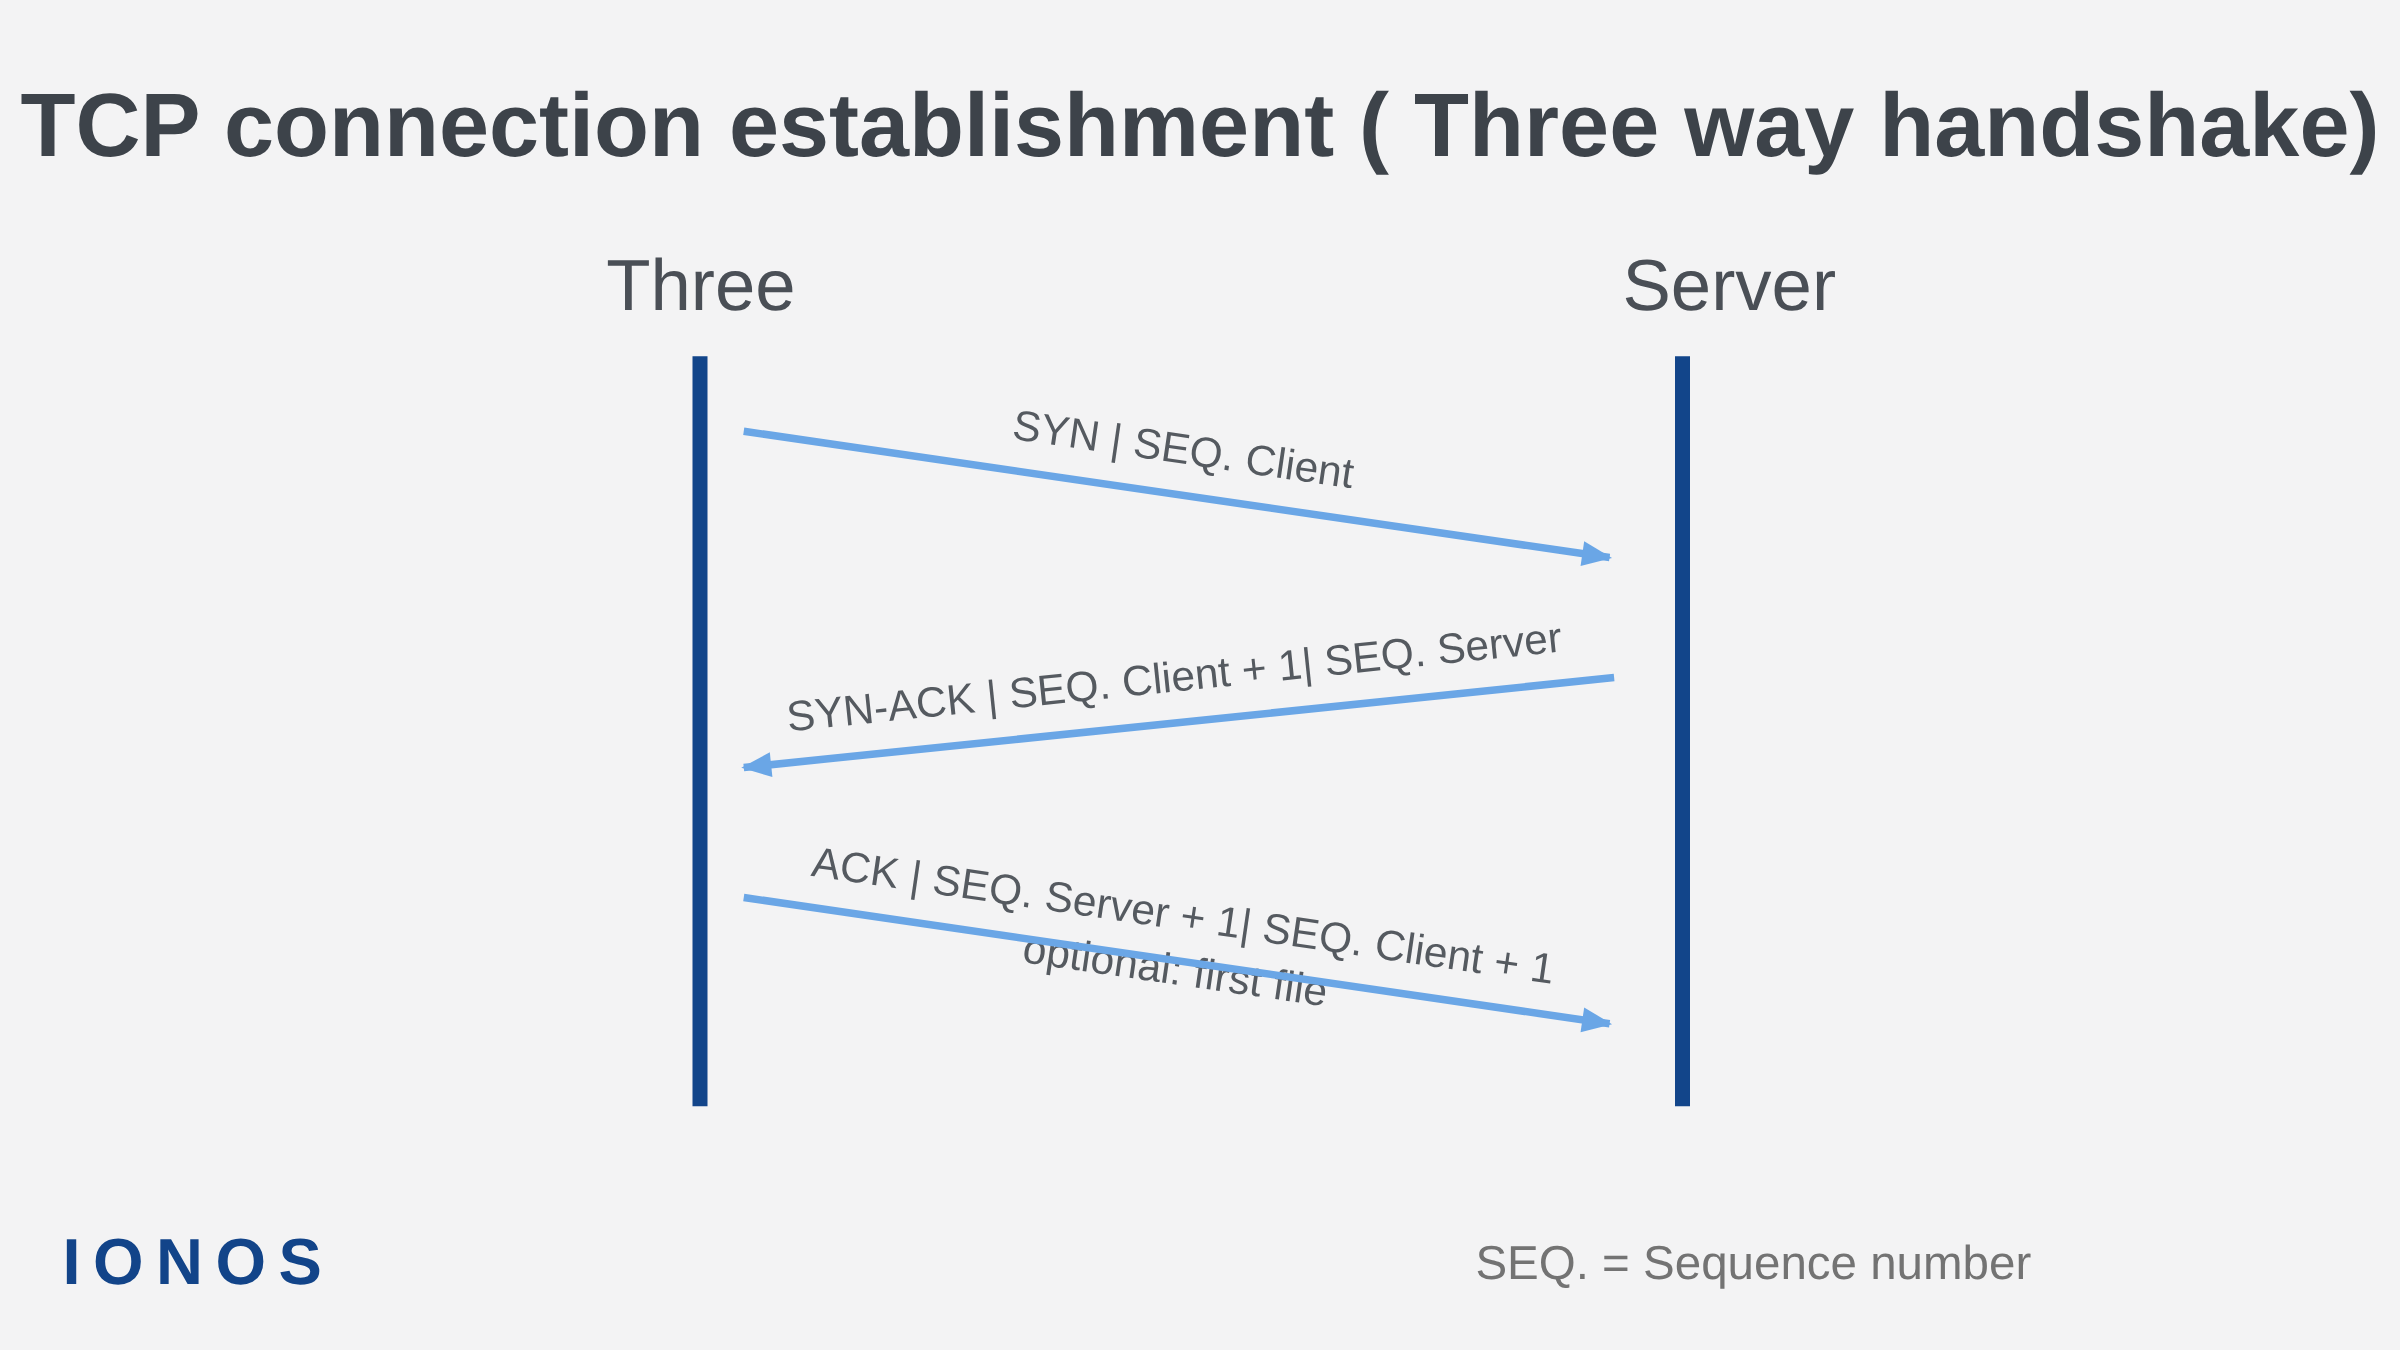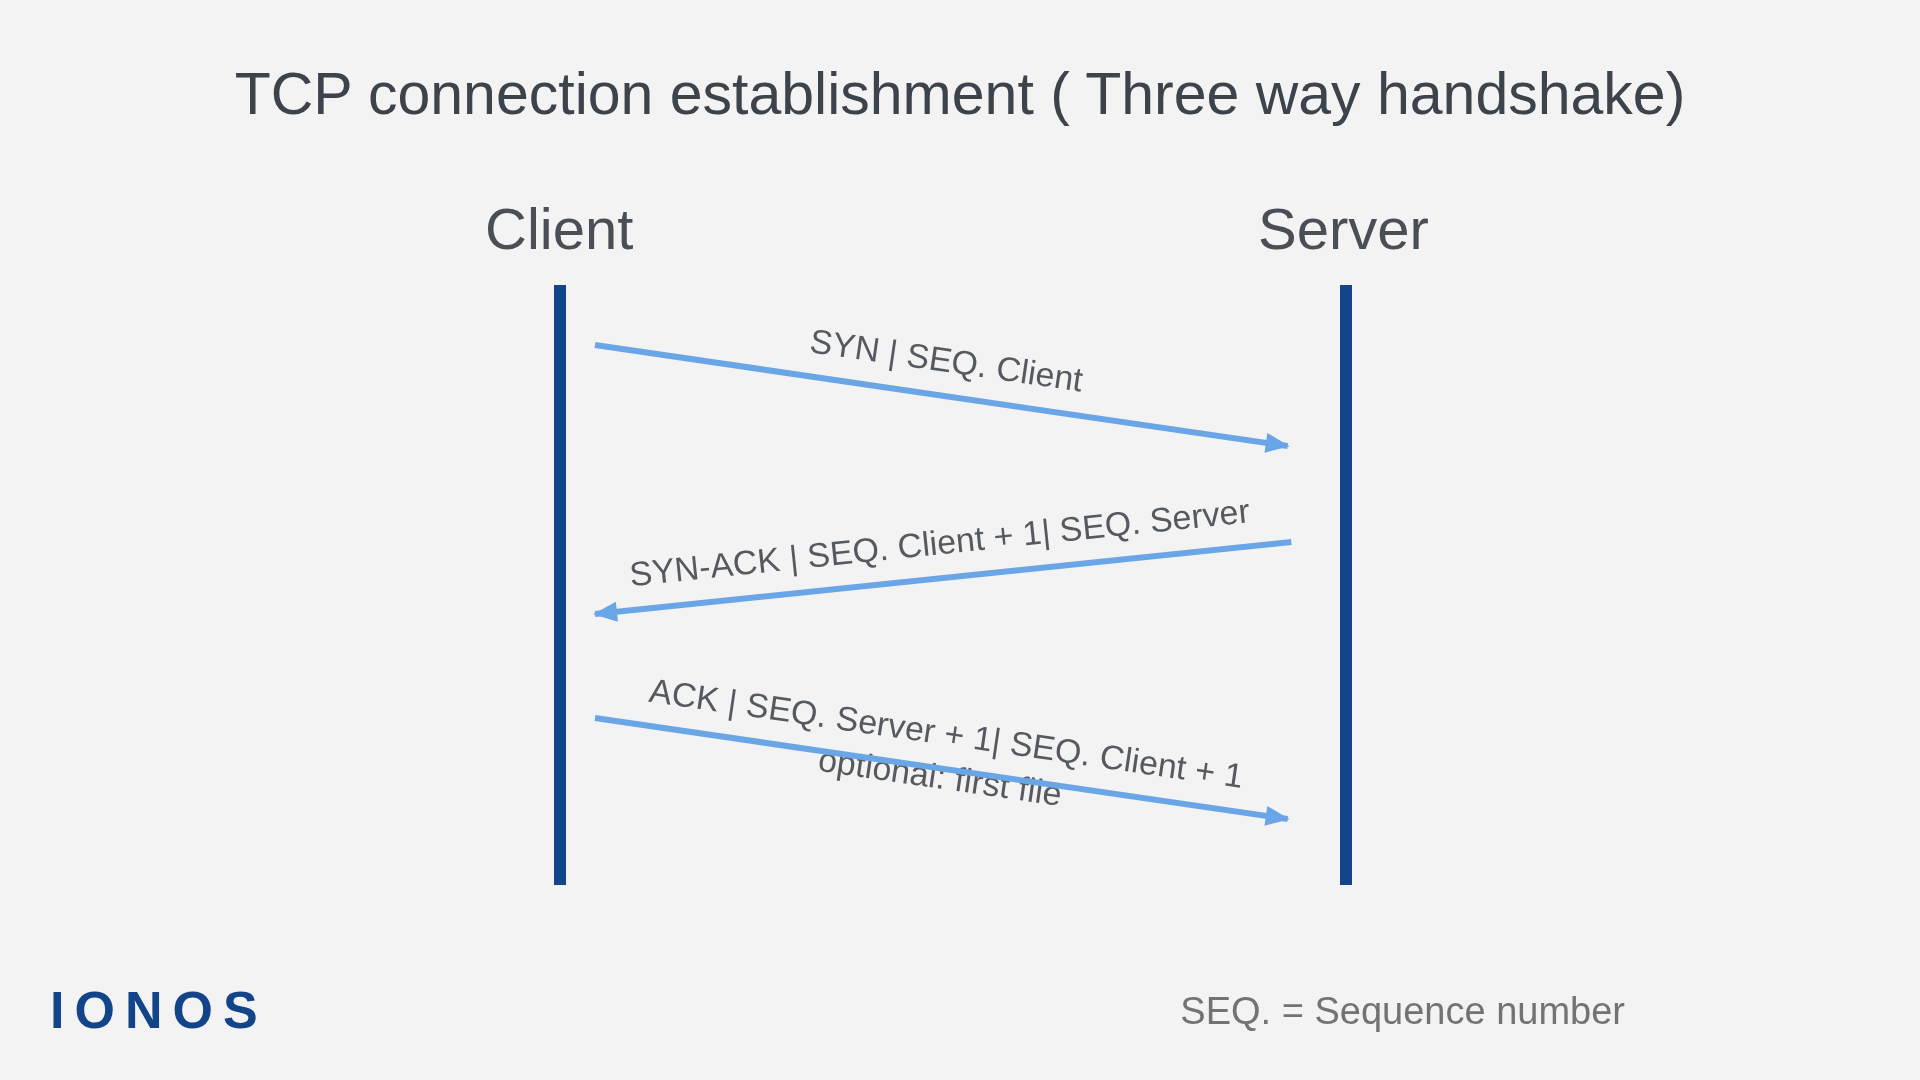--- a/index.html
+++ b/index.html
@@ -9,32 +9,32 @@
     font-family: "Segoe UI", Arial, sans-serif;
     position: relative;
     overflow: hidden;
   }
   .title {
     position: absolute;
     top: 60px;
     left: 0;
     width: 100%;
     text-align: center;
-    font-size: 59px;
-    font-weight: 400;
+    font-size: 72px;
+    font-weight: 700;
     color: #3d434a;
   }
   .client-label, .server-label {
     position: absolute;
     font-size: 58px;
     color: #4a4f56;
     font-weight: 400;
   }
   .client-label { top: 195px; left: 485px; }
-  .server-label { top: 195px; left: 1258px; }
+  .server-label { top: 195px; left: 1298px; }
   .lifeline {
     position: absolute;
     width: 12px;
     background: #12458a;
     top: 285px;
     height: 600px;
   }
   .client-line { left: 554px; }
   .server-line { left: 1340px; }
 
@@ -102,21 +102,21 @@
     color: #124489;
     font-family: Arial, sans-serif;
     margin-top: 32px;
   }
 </style>
 </head>
 <body>
 
 <div class="title">TCP connection establishment ( Three way handshake)</div>
 
-<div class="client-label">Client</div>
+<div class="client-label">Three</div>
 <div class="server-label">Server</div>
 
 <div class="lifeline client-line"></div>
 <div class="lifeline server-line"></div>
 
 <div class="arrow-wrap" style="top: 342px; transform: rotate(8.3deg);">
   <div class="arrow-text">SYN | SEQ. Client</div>
   <div class="arrow-line">
     <div class="arrow-head-right"></div>
   </div>

